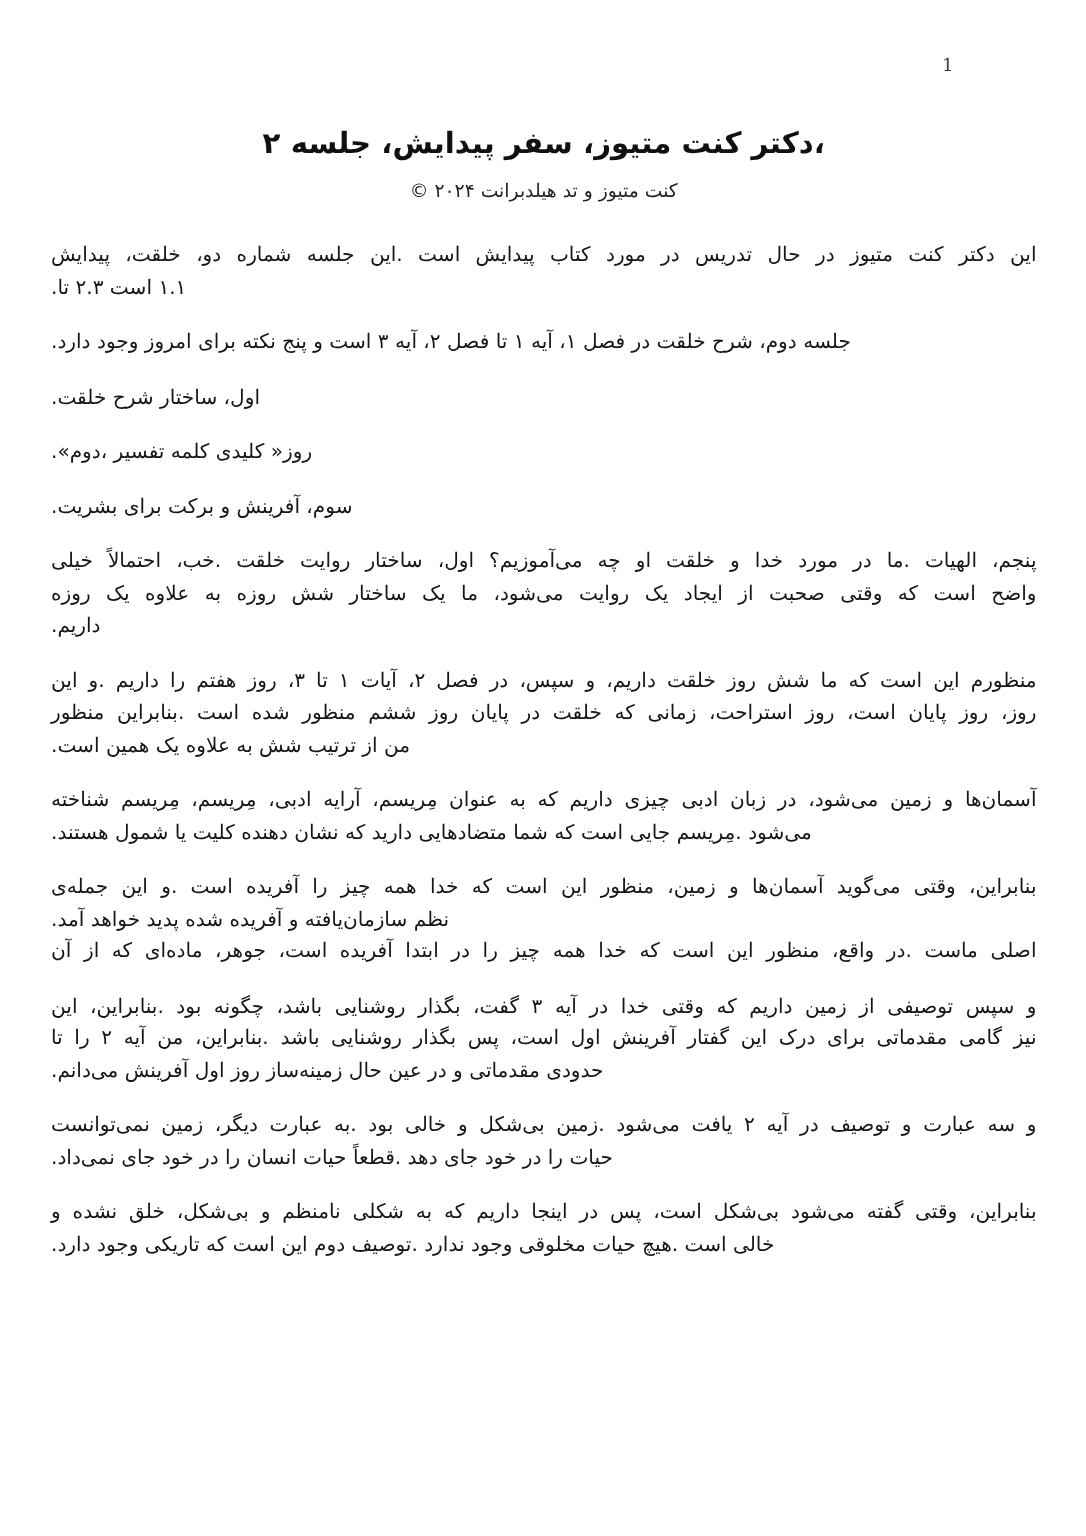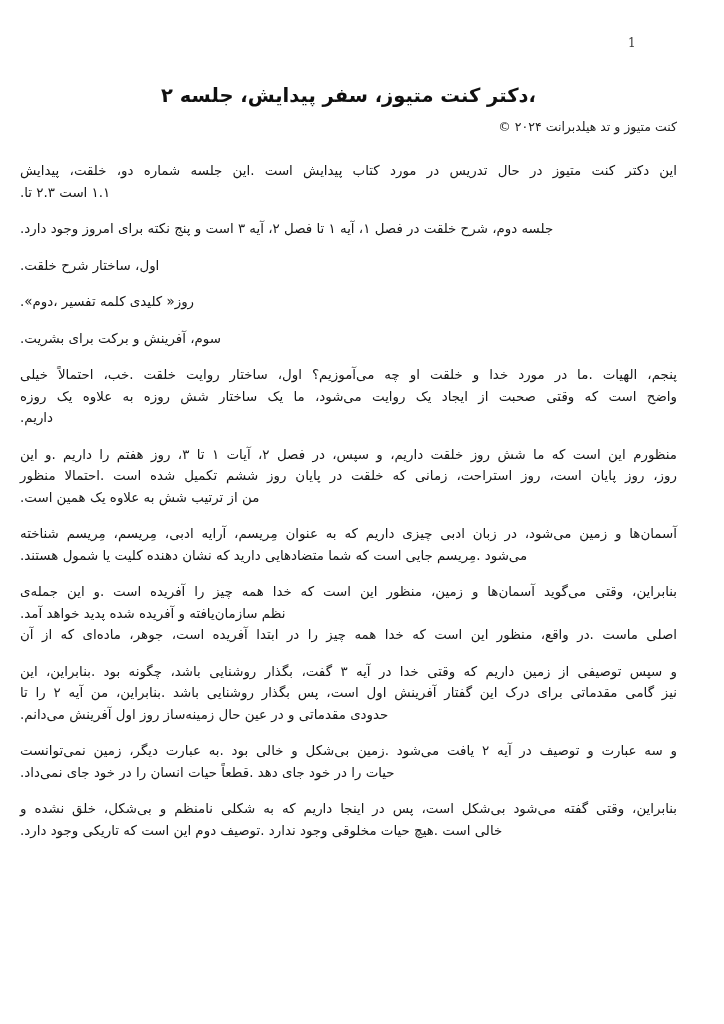--- a/index.html
+++ b/index.html
@@ -15,34 +15,35 @@
   .pagenum {
     position: absolute;
     top: 36px;
     left: 628px;
     font-family: "DejaVu Serif", serif;
     font-size: 12px;
     color: #3a3a3a;
   }
   .content {
     position: absolute;
-    left: 20px;
+    left: 34px;
     top: 82px;
     width: 657px;
   }
   .title-line {
     direction: rtl;
     text-align: center;
     font-weight: 700;
     font-size: 19.5px;
     line-height: 28px;
     color: #101010;
   }
   .byline {
     direction: rtl;
+    text-align: center;
     font-size: 12.5px;
     line-height: 17px;
     margin-top: 8px;
     color: #222222;
   }
   .body-text {
     margin-top: 25px;
     font-size: 13.4px;
   }
   .para { margin: 0 0 15px 0; }
@@ -93,21 +94,21 @@
 
 
       <div class="para">
         <div class="line full">پنجم، الهیات .ما در مورد خدا و خلقت او چه می‌آموزیم؟ اول، ساختار روایت خلقت .خب، احتمالاً خیلی</div>
         <div class="line full">واضح است که وقتی صحبت از ایجاد یک روایت می‌شود، ما یک ساختار شش روزه به علاوه یک روزه</div>
         <div class="line">داریم.</div>
       </div>
 
       <div class="para">
         <div class="line full">منظورم این است که ما شش روز خلقت داریم، و سپس، در فصل ۲، آیات ۱ تا ۳، روز هفتم را داریم .و این</div>
-        <div class="line full">روز، روز پایان است، روز استراحت، زمانی که خلقت در پایان روز ششم تکمیل شده است .احتمالا منظور</div>
+        <div class="line full">روز، روز پایان است، روز استراحت، زمانی که خلقت در پایان روز ششم منظور شده است .بنابراین منظور</div>
         <div class="line">من از ترتیب شش به علاوه یک همین است.</div>
       </div>
 
       <div class="para">
         <div class="line full">آسمان‌ها و زمین می‌شود، در زبان ادبی چیزی داریم که به عنوان مِریسم، آرایه ادبی، مِریسم، مِریسم شناخته</div>
         <div class="line">می‌شود .مِریسم جایی است که شما متضادهایی دارید که نشان دهنده کلیت یا شمول هستند.</div>
       </div>
 
       <div class="para">
         <div class="line full">بنابراین، وقتی می‌گوید آسمان‌ها و زمین، منظور این است که خدا همه چیز را آفریده است .و این جمله‌ی</div>

